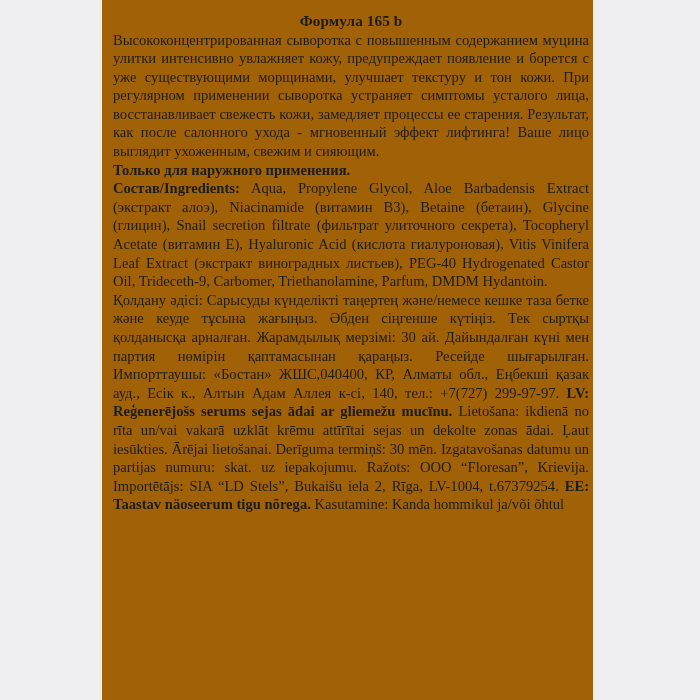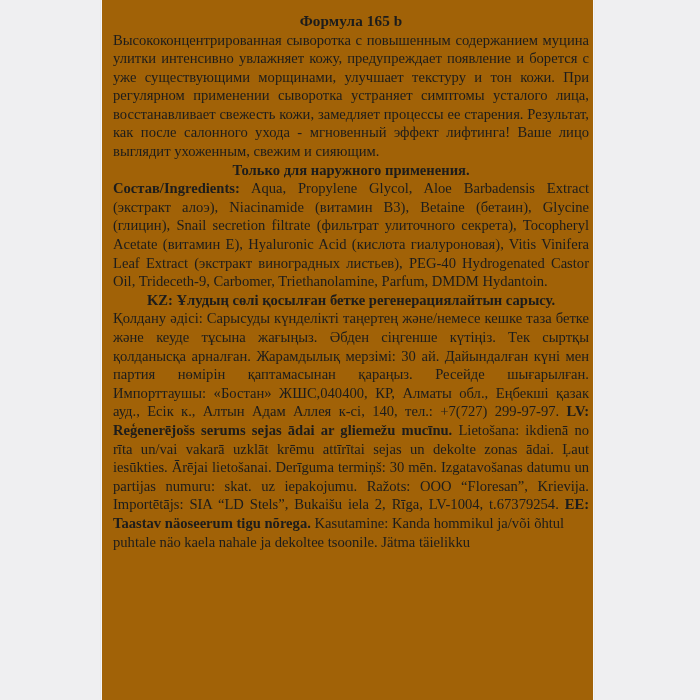--- a/index.html
+++ b/index.html
@@ -60,40 +60,38 @@
   .title-sub  { font-size: 15.0px; }
   p.para {
     margin: 0;
     text-align: justify;
     text-justify: inter-word;
   }
   b, .b { font-weight: bold; }
   .block-head {
     font-weight: bold;
     display: block;
-    text-align: center;
+    text-align: left;
   }
   .flow { display: inline; }
 </style>
 </head>
 <body style="background: rgb(239, 239, 241);">
 
 <div id="label-panel" style="background: #a16207;">
   <div id="text-column" style="color: rgb(28, 28, 28);">
 
     <div class="title-line title-main">Формула 165 b</div>
 
 
     <p class="para">Высококонцентрированная сыворотка с повышенным содержанием муцина улитки интенсивно увлажняет кожу, предупреждает появление и борется с уже существующими морщинами, улучшает текстуру и тон кожи. При регулярном применении сыворотка устраняет симптомы усталого лица, восстанавливает свежесть кожи, замедляет процессы ее старения. Результат, как после салонного ухода - мгновенный эффект лифтинга!  Ваше лицо выглядит ухоженным, свежим и сияющим.</p>
 
 
     <div class="block-head">Только для наружного применения.</div>
 
     <p class="para"><b class="flow">Состав/Ingredients:</b><span class="flow"> Aqua, Propylene Glycol, Aloe Barbadensis Extract (экстракт алоэ), Niacinamide (витамин В3), Betaine (бетаин), Glycine (глицин), Snail secretion filtrate (фильтрат улиточного секрета), Tocopheryl Acetate (витамин Е), Hyaluronic Acid (кислота гиалуроновая), Vitis Vinifera Leaf Extract (экстракт виноградных листьев), PEG-40 Hydrogenated Castor Oil, Trideceth-9, Carbomer, Triethanolamine, Parfum, DMDM Hydantoin.</span></p>
 
-    <div class="block-head">KZ: Ұлудың сөлі қосылған  бетке регенерациялайтын сарысу.</div>
 
     <p class="para"><span class="flow">Қолдану әдісі: Сарысуды күнделікті таңертең және/немесе кешке таза бетке және кеуде тұсына жағыңыз. Әбден сіңгенше күтіңіз. Тек сыртқы қолданысқа арналған. Жарамдылық мерзімі: 30 ай. Дайындалған күні мен партия нөмірін қаптамасынан қараңыз. Ресейде шығарылған. Импорттаушы: «Бостан» ЖШС,040400, КР, Алматы обл., Еңбекші қазак ауд., Есік к., Алтын Адам Аллея  к-сі, 140, тел.: +7(727) 299-97-97. </span><b class="flow">LV: Reģenerējošs serums sejas ādai ar gliemežu mucīnu.</b><span class="flow"> Lietošana: ikdienā no rīta un/vai vakarā uzklāt krēmu attīrītai sejas un dekolte zonas ādai. Ļaut iesūkties. Ārējai lietošanai. Derīguma termiņš: 30 mēn. Izgatavošanas datumu un partijas numuru: skat. uz iepakojumu. Ražots: OOO “Floresan”, Krievija. Importētājs: SIA “LD Stels”, Bukaišu iela 2, Rīga, LV-1004, t.67379254. </span><b class="flow">EE: Taastav näoseerum tigu nõrega.</b><span class="flow"> Kasutamine: Kanda hommikul ja/või õhtul</span></p>
 
-    <p class="para">puhtale näo kaela nahale ja dekoltee tsoonile. Jätma täielikku</p>
 
   </div>
 </div>
 
 </body></html>

